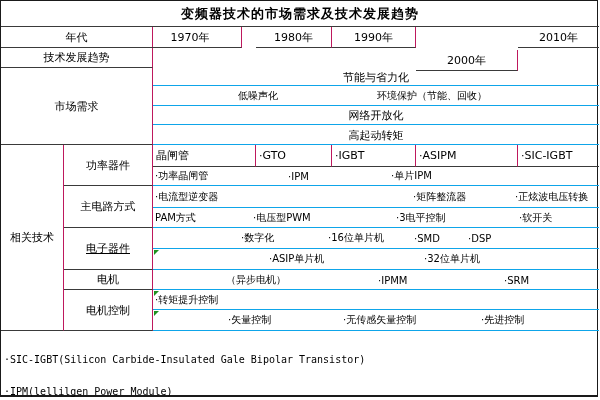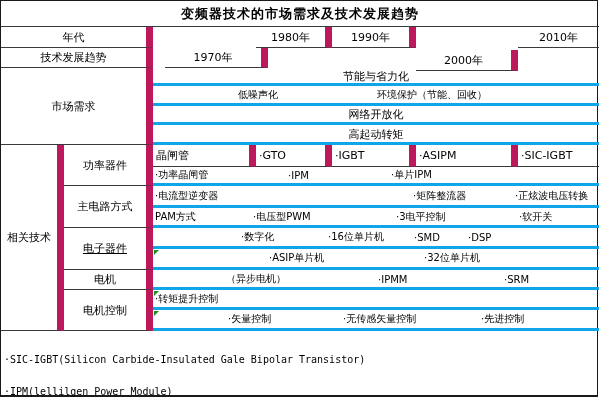--- a/index.html
+++ b/index.html
@@ -6,29 +6,29 @@
   #stage{
     position:relative;width:600px;height:400px;background:#ffffff;
     font-family:"DejaVu Sans",sans-serif;color:#000;overflow:hidden;
   }
   #tbl{
     position:absolute;left:0;top:0;width:598px;height:397px;
     border:1px solid #1a1a1a;border-bottom-width:2px;box-sizing:border-box;
   }
   .cell{
     position:absolute;box-sizing:border-box;
-    border-right:7px solid #be185d;border-bottom:1px solid #3a3a3a;
+    border-right:1px solid #be185d;border-bottom:1px solid #3a3a3a;
     display:flex;align-items:center;justify-content:center;
     font-size:11px;line-height:1;white-space:nowrap;overflow:visible;
   }
   .noR{border-right:none;}
   .noB{border-bottom:none;}
   .left{justify-content:flex-start;padding-left:3px;}
   .title{font-weight:bold;font-size:13px;letter-spacing:1px;}
-  .row{position:absolute;box-sizing:border-box;border-bottom:3px solid #0ea5e9;}
+  .row{position:absolute;box-sizing:border-box;border-bottom:1px solid #0ea5e9;}
   .row .it{position:absolute;top:50%;transform:translateY(-50%);font-size:10px;white-space:nowrap;}
   .ctr{position:absolute;left:0;right:0;top:50%;transform:translateY(-50%);text-align:center;font-size:11px;}
   .tri{
     position:absolute;width:0;height:0;
     border-top:5px solid #1f8f1f;border-right:5px solid transparent;
   }
   #foot{
     position:absolute;left:3px;top:332px;width:594px;
     font-family:"DejaVu Sans Mono",monospace;font-size:10px;line-height:10.8px;
     letter-spacing:0px;white-space:pre;
@@ -37,21 +37,21 @@
 </style>
 </head>
 <body>
 
 <div id="stage">
   <div id="tbl">
 
     <div class="cell title noR" style="left:0;top:0;width:598px;height:26px;">变频器技术的市场需求及技术发展趋势</div>
 
     <div class="cell" style="left:0;top:26px;width:152px;height:21px;">年代</div>
-    <div class="cell" style="left:164px;top:26px;width:103px;height:21px;margin-top:20px;">1970年</div>
+    <div class="cell" style="left:138px;top:26px;width:103px;height:21px;">1970年</div>
     <div class="cell" style="left:255px;top:26px;width:76px;height:21px;">1980年</div>
     <div class="cell" style="left:331px;top:26px;width:84px;height:21px;">1990年</div>
     <div class="cell" style="left:415px;top:26px;width:102px;height:21px;margin-top:23px;">2000年</div>
     <div class="cell noR" style="left:517px;top:26px;width:81px;height:21px;">2010年</div>
 
     <div class="cell" style="left:0;top:47px;width:152px;height:20px;">技术发展趋势</div>
 
     <div class="cell" style="left:0;top:67px;width:152px;height:77px;">市场需求</div>
     <div class="row" style="left:152px;top:67px;width:446px;height:18px;">
       <div class="ctr">节能与省力化</div>

